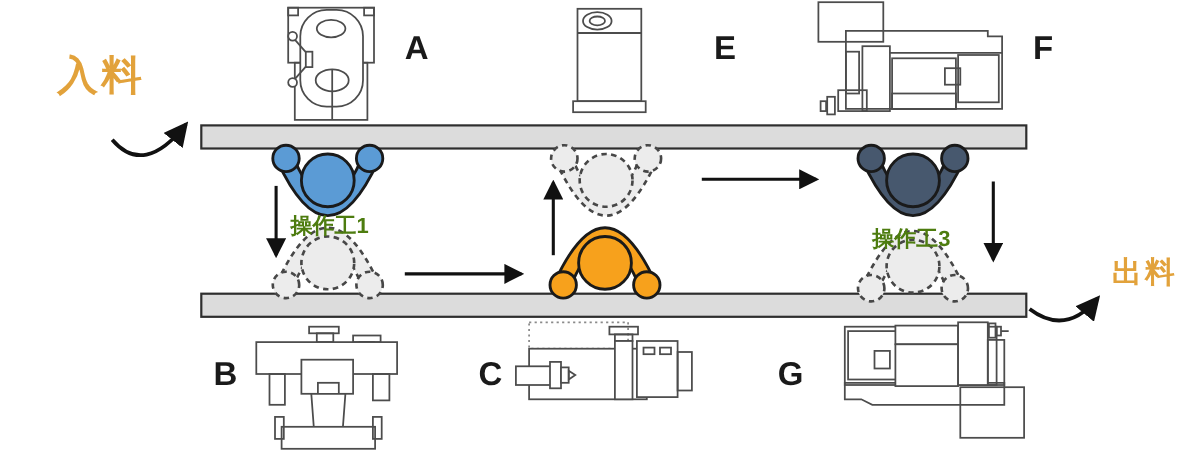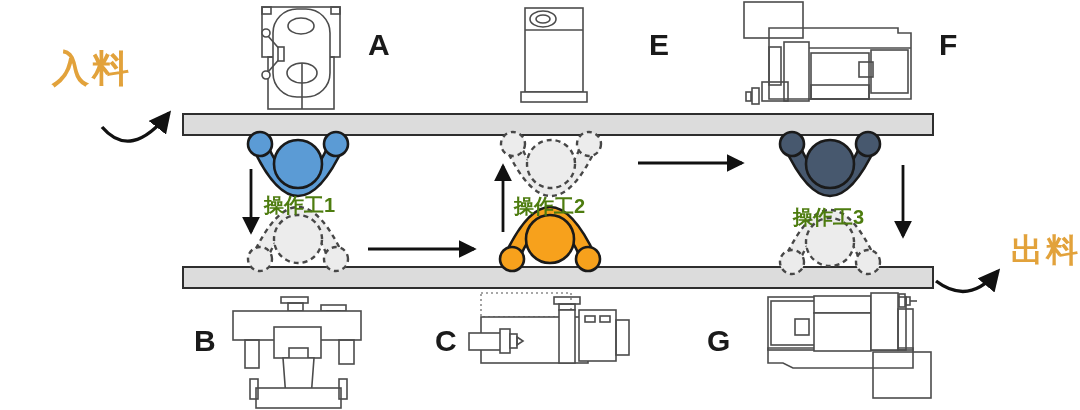--- a/index.html
+++ b/index.html
@@ -15,21 +15,21 @@
   .ghost{stroke:#474747;stroke-width:2.4;stroke-dasharray:5 4;}
   
   .arr{stroke:#111111;stroke-width:2.8;fill:none;}
   .curve{stroke-width:3.4;}
   
   .bar{stroke:#2e2e2e;stroke-width:2;}
   
   .t{position:absolute;white-space:nowrap;}
   .feed{font-size:37px;font-weight:bold;color:#E2A23B;letter-spacing:3px;}
   .input{left:24px;top:44px;}
-  .output{left:983px;top:229px;font-size:32px;}
+  .output{left:983px;top:229px;font-size:27px;}
   .st{font-size:30px;font-weight:bold;color:#1a1a1a;}
   .stA{left:340px;top:28px;} .stE{left:621px;top:28px;} .stF{left:911px;top:28px;}
   .stB{left:166px;top:324px;} .stC{left:407px;top:324px;} .stG{left:679px;top:324px;}
   .oplbl{font-size:20px;font-weight:bold;color:#4d7c0f;}
   .ol1{left:236px;top:192px;} .ol2{left:486px;top:193px;} .ol3{left:765px;top:204px;}
 </style>
 </head>
 <body>
 
 <div class="stage">
@@ -170,16 +170,15 @@
   <div class="t feed output">出料</div>
 
   <div class="t st stA">A</div>
   <div class="t st stE">E</div>
   <div class="t st stF">F</div>
   <div class="t st stB">B</div>
   <div class="t st stC">C</div>
   <div class="t st stG">G</div>
 
   <div class="t oplbl ol1">操作工1</div>
-  <div class="t oplbl ol2">操作工2</div>
   <div class="t oplbl ol3">操作工3</div>
 
 </div>
 
 </body></html>

